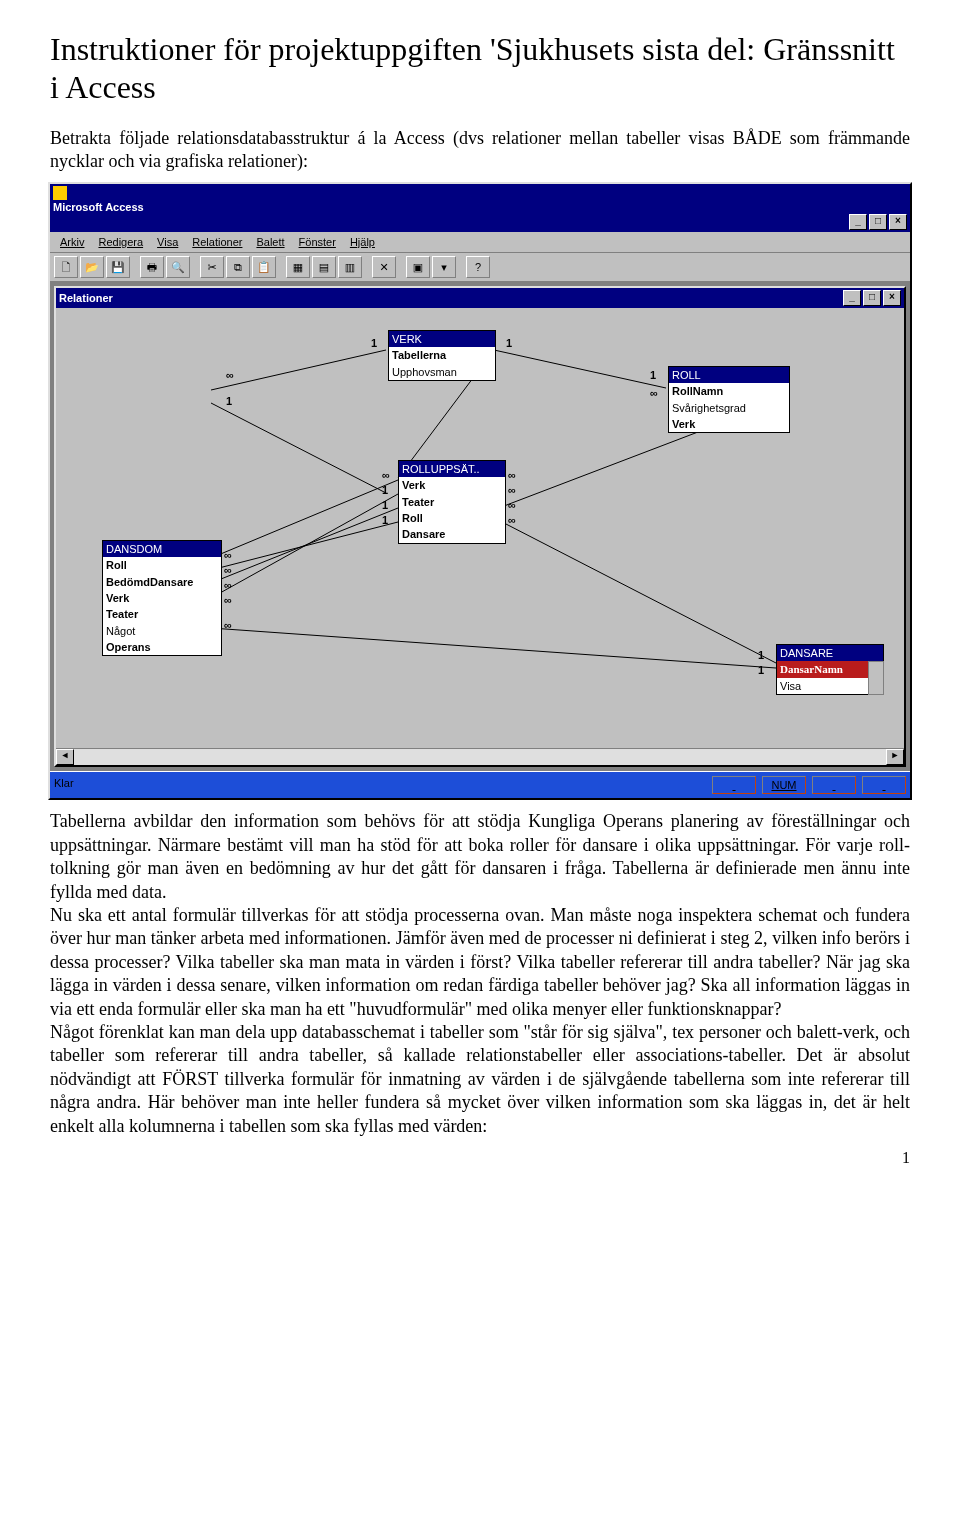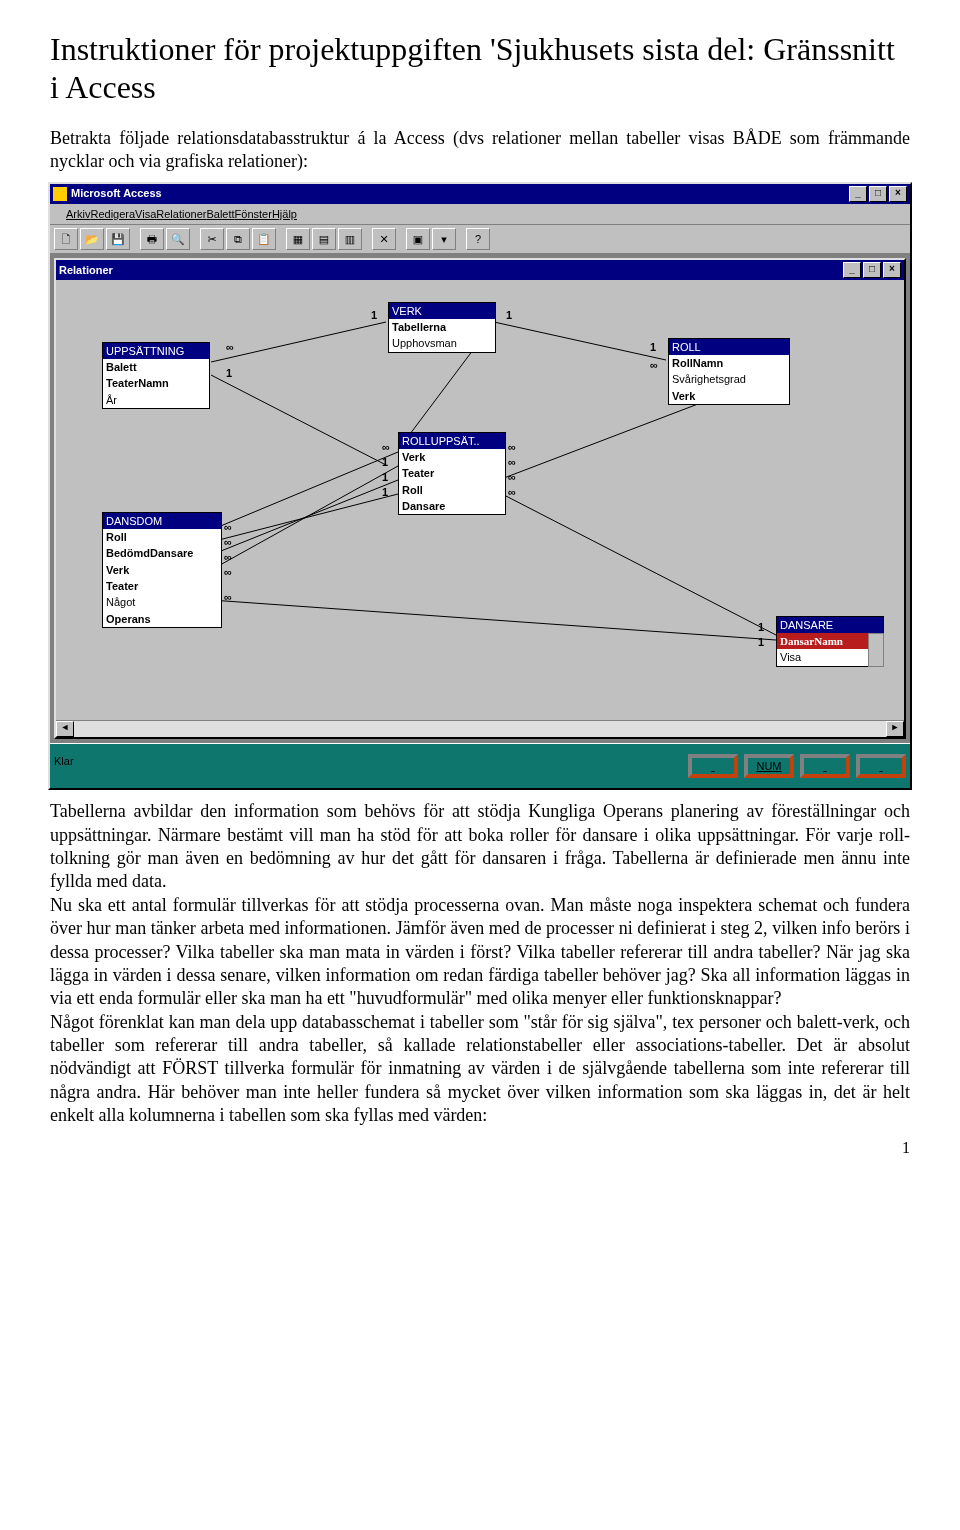--- a/index.html
+++ b/index.html
@@ -37,23 +37,23 @@
     border: 2px solid #000;
     border-top-color: #dfdfdf;
     border-left-color: #dfdfdf;
     margin: 8px 0 10px -2px;
     width: 860px;
   }
   .titlebar {
     background: #000080;
     color: #fff;
     display: flex;
-    align-items: center;
     padding: 2px 3px;
     font-weight: bold;
+    flex-direction: column;
   }
   .titlebar .icon {
     width: 14px; height: 14px; background: #ffcc00;
     margin-right: 4px;
     display: inline-block;
   }
   .winbtns {
     margin-left: auto;
     display: flex;
     gap: 2px;
@@ -66,21 +66,22 @@
     border-left-color: #fff;
     font-family: Arial;
     font-size: 10px;
     font-weight: bold;
     text-align: center;
     line-height: 12px;
     color: #000;
   }
   .menubar {
     display: flex;
-    padding: 3px 16px;
+    gap: 14px;
+    padding: 3px 10px;
     background: #c0c0c0;
     border-bottom: 1px solid #808080;
   }
   .menubar span { text-decoration: underline; text-decoration-color: #000; }
   .menubar .mi { color: #000; }
   .toolbar {
     display: flex;
     gap: 2px;
     padding: 3px 4px;
     background: #c0c0c0;
@@ -159,27 +160,27 @@
     color: #000;
   }
   svg.lines {
     position: absolute;
     left: 0; top: 0;
     width: 100%; height: 100%;
   }
 
   .statusbar {
     display: flex;
-    background: #0f766e;
+    background: #1d4ed8;
     border-top: 1px solid #fff;
     font-size: 11px;
-    padding: 10px 4px;
+    padding: 4px 4px;
   }
   .statusbar .cell {
-    border: 4px solid #c2410c;
+    border: 1px solid #c2410c;
     border-top-color: #808080;
     border-left-color: #808080;
     padding: 1px 6px;
     margin-left: 6px;
     min-width: 30px;
     text-align: center;
     text-decoration: underline;
   }
   .statusbar .spacer { flex: 1; }
   .hscroll {
@@ -291,26 +292,20 @@
         <span class="rel-label" style="left:452px;top:190px">∞</span>
         <span class="rel-label" style="left:452px;top:205px">∞</span>
         <span class="rel-label" style="left:168px;top:240px">∞</span>
         <span class="rel-label" style="left:168px;top:255px">∞</span>
         <span class="rel-label" style="left:168px;top:270px">∞</span>
         <span class="rel-label" style="left:168px;top:285px">∞</span>
         <span class="rel-label" style="left:168px;top:310px">∞</span>
         <span class="rel-label" style="left:702px;top:340px">1</span>
         <span class="rel-label" style="left:702px;top:355px">1</span>
 
-        <div class="tablebox" style="left:46px;top:62px">
-          <div class="th">UPPSÄTTNING</div>
-          <div class="tf bold">Balett</div>
-          <div class="tf bold">TeaterNamn</div>
-          <div class="tf">År</div>
-        </div>
 
         <div class="tablebox" style="left:332px;top:22px">
           <div class="th">VERK</div>
           <div class="tf bold">Tabellerna</div>
           <div class="tf">Upphovsman</div>
         </div>
 
         <div class="tablebox" style="left:612px;top:58px;width:120px">
           <div class="th">ROLL</div>
           <div class="tf bold">RollNamn</div>

